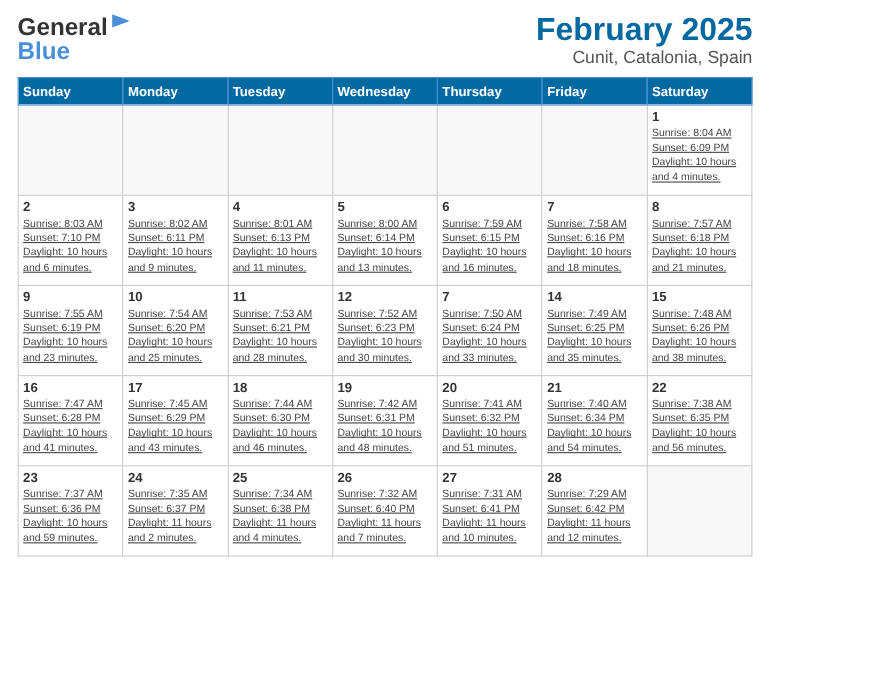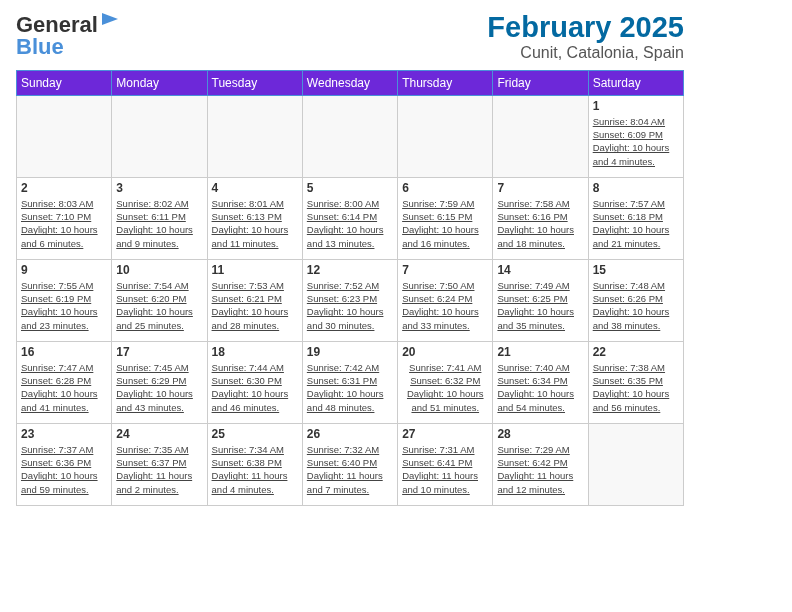--- a/index.html
+++ b/index.html
@@ -37,24 +37,24 @@
     .location {
       font-size: 16px;
       color: #555;
     }
     .calendar {
       width: 100%;
       border-collapse: collapse;
       table-layout: fixed;
     }
     .calendar th {
-      background-color: #6d28d9;
+      background-color: #0369a1;
       color: white;
       font-size: 12px;
-      font-weight: normal;
+      font-weight: bold;
       padding: 5px 4px;
       text-align: left;
       border: 1px solid #4a90d9;
     }
     .calendar td {
       border: 1px solid #ccc;
       vertical-align: top;
       padding: 3px 4px;
       height: 82px;
       font-size: 10px;
@@ -253,21 +253,21 @@
           </td>
           <td>
             <div class="day-number">19</div>
             <div class="day-info" style="white-space: pre-line;">Sunrise: 7:42 AM
 Sunset: 6:31 PM
 Daylight: 10 hours
 and 48 minutes.</div>
           </td>
           <td>
             <div class="day-number">20</div>
-            <div class="day-info" style="white-space: pre-line; text-align: center;">Sunrise: 7:41 AM
+            <div class="day-info" style="white-space: pre-line;">Sunrise: 7:41 AM
 Sunset: 6:32 PM
 Daylight: 10 hours
 and 51 minutes.</div>
           </td>
           <td>
             <div class="day-number">21</div>
             <div class="day-info" style="white-space: pre-line;">Sunrise: 7:40 AM
 Sunset: 6:34 PM
 Daylight: 10 hours
 and 54 minutes.</div>

